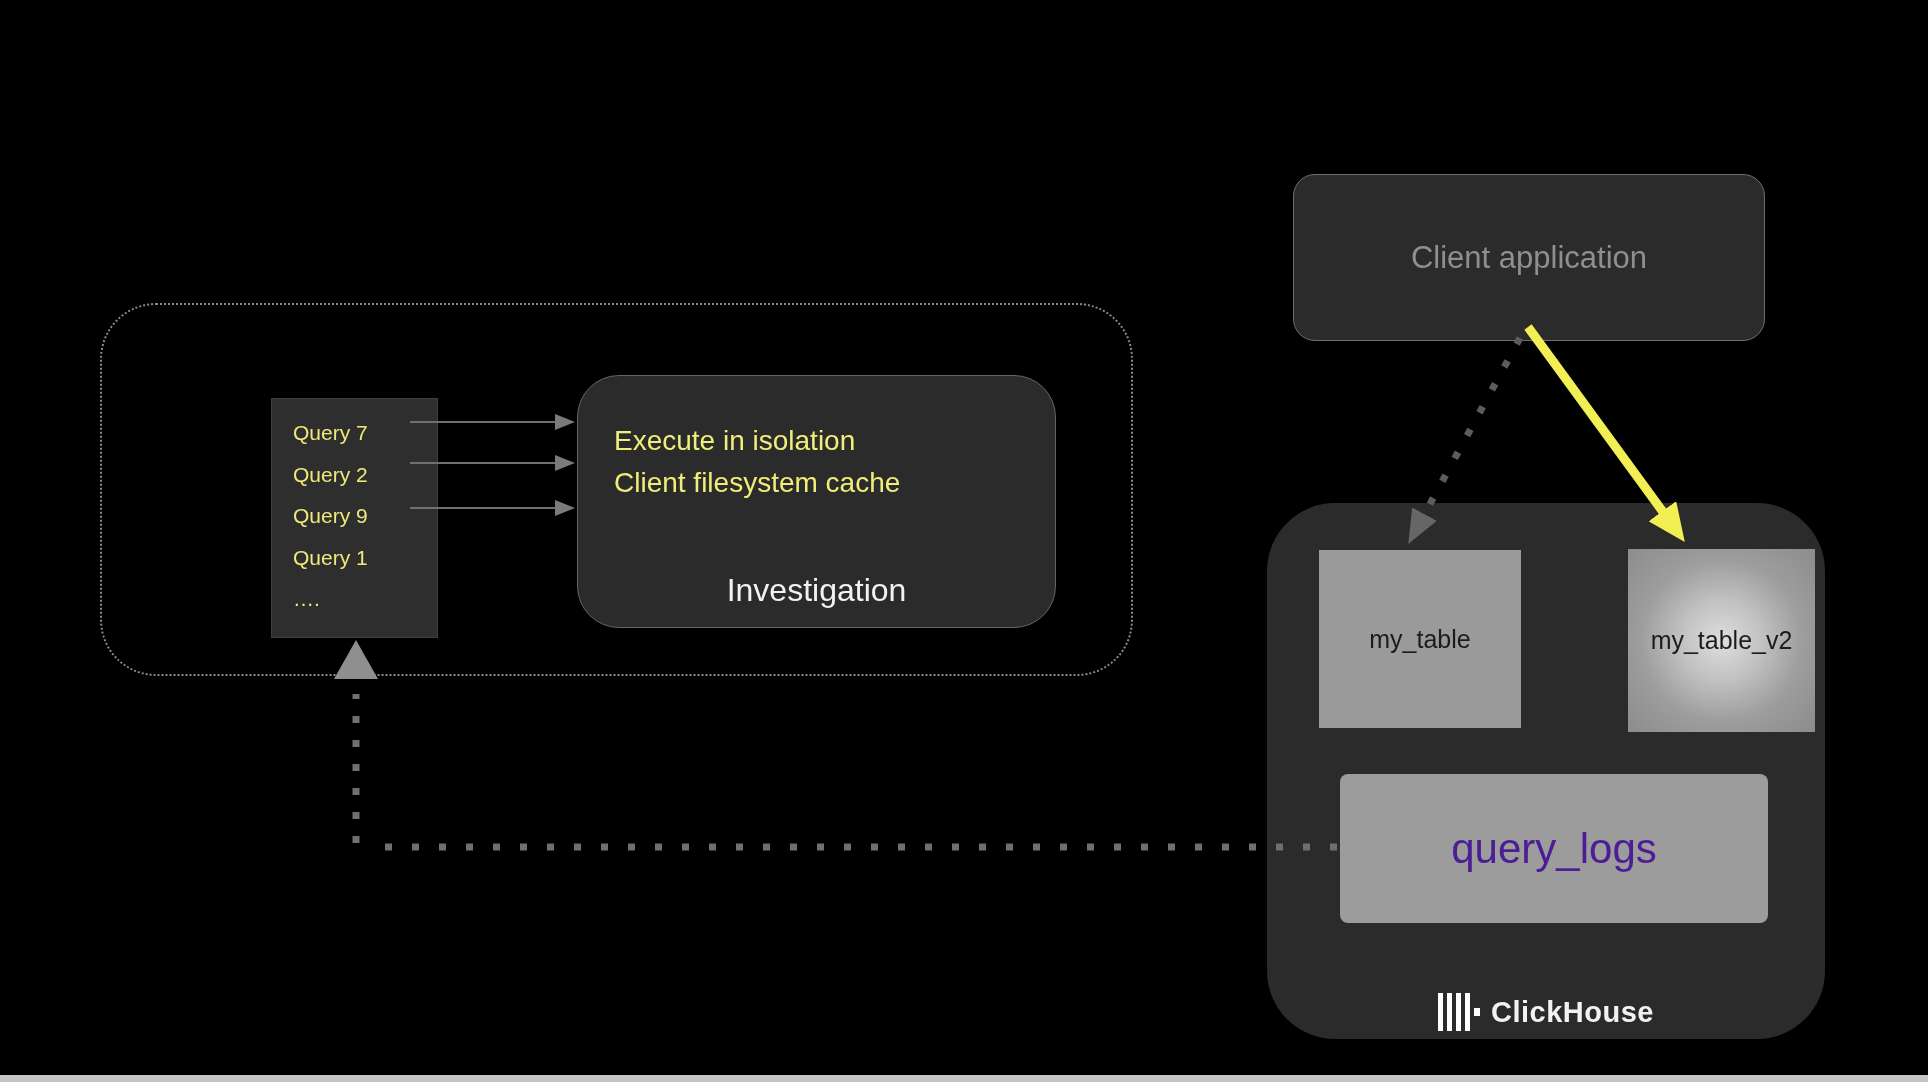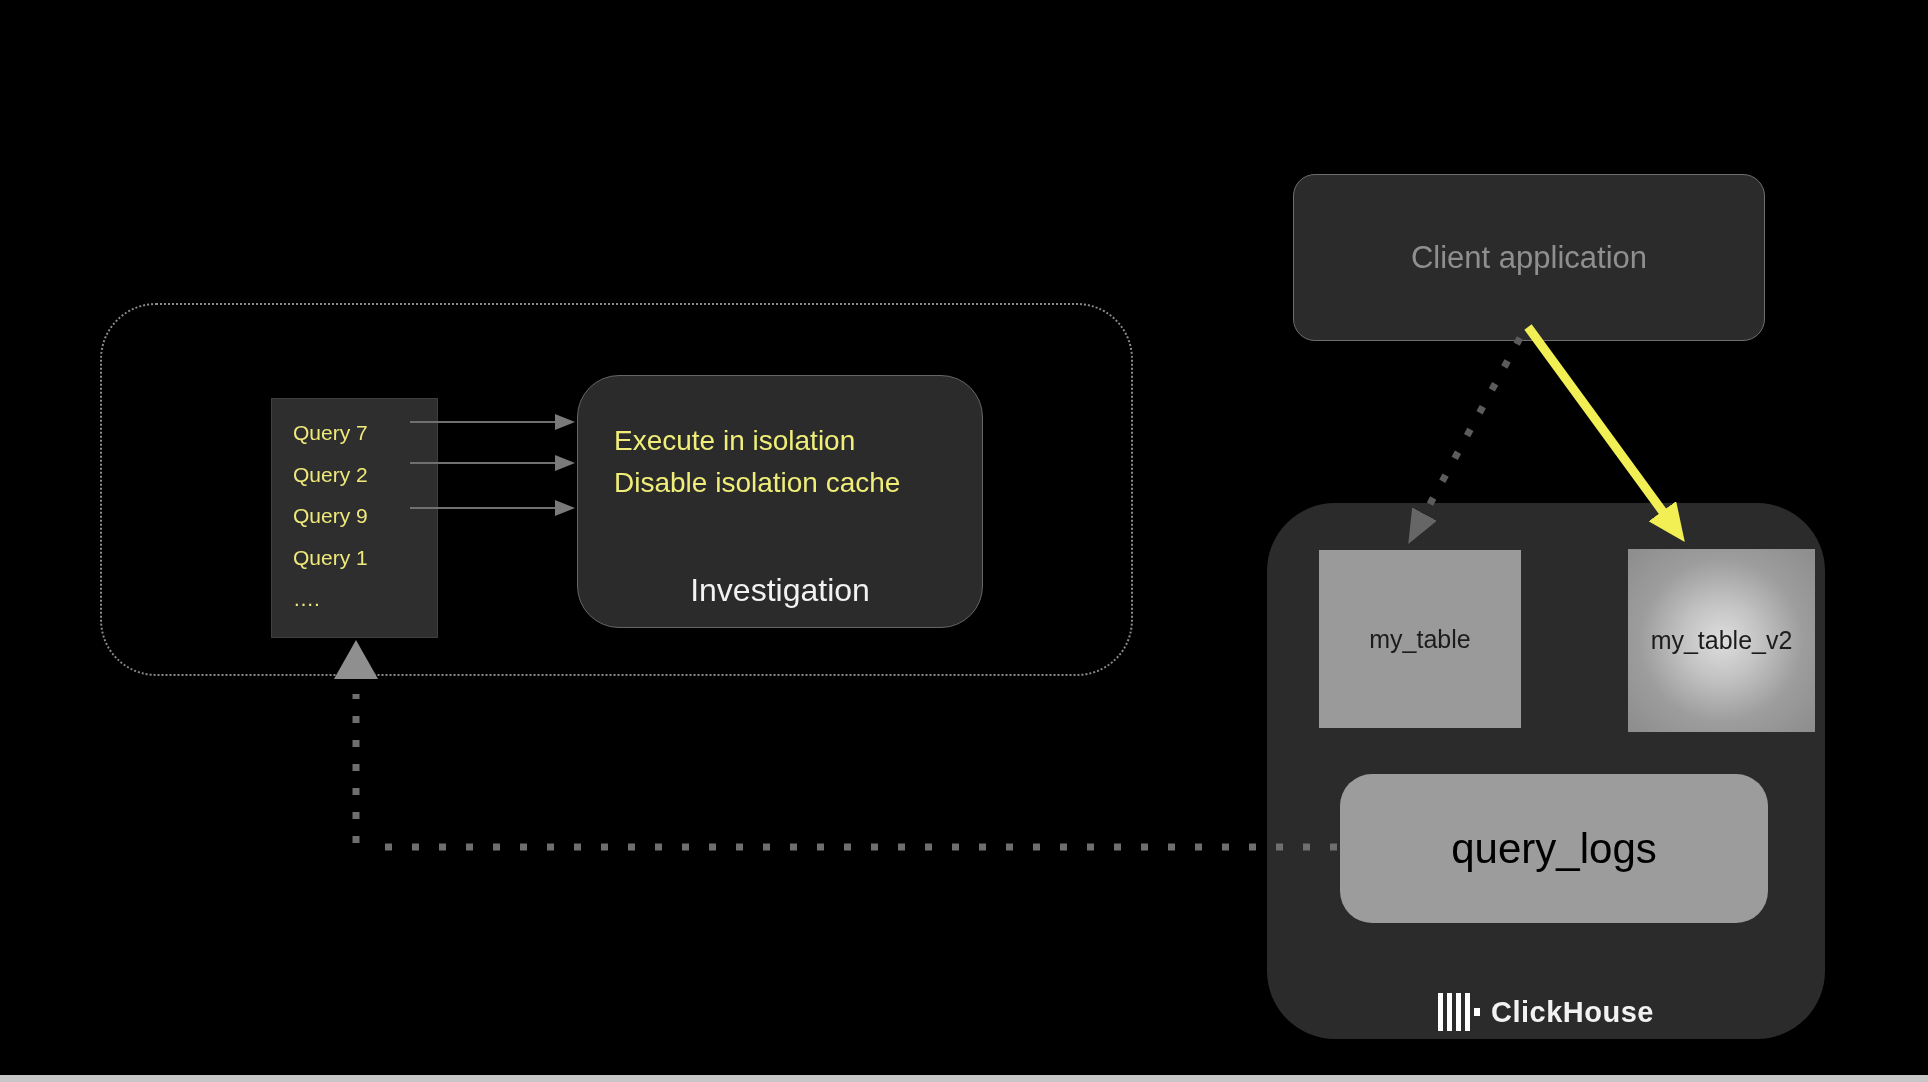--- a/index.html
+++ b/index.html
@@ -15,21 +15,21 @@
   .query-box{
     position:absolute;left:271px;top:398px;width:167px;height:240px;
     background:#2e2e2e;border:1px solid #3f3f3f;box-sizing:border-box;
     padding:13px 0 0 21px;
   }
   .query-box .qitem{
     height:41.5px;line-height:41.5px;font-size:21px;color:#efe97b;
     white-space:nowrap;
   }
   .inv-box{
-    position:absolute;left:577px;top:375px;width:406px;height:253px;
+    position:absolute;left:577px;top:375px;width:479px;height:253px;
     background:#2b2b2b;border:1px solid #656565;border-radius:42px;
     box-sizing:border-box;padding:44px 30px 0 36px;
   }
   .inv-box .tip{font-size:28px;line-height:42px;color:#f0ee79;white-space:nowrap;}
   .inv-box .tip.gap{margin-top:10px;}
   .inv-label{
     position:absolute;left:0;right:0;bottom:18px;text-align:center;
     font-size:32px;color:#f2f2f2;
   }
   
@@ -49,23 +49,23 @@
     font-size:25px;color:#1c1c1c;
   }
   .t1{left:52px;top:47px;width:202px;height:178px;background:#9a9a9a;}
   .t2{
     left:341px;top:46px;width:187px;height:183px;
     background:radial-gradient(circle at 50% 50%, #dedede 0%, #c2c2c2 30%, #9d9d9d 62%, #8c8c8c 100%);
     margin-left:20px;
   }
   .qlogs{
     position:absolute;left:73px;top:271px;width:428px;height:149px;
-    background:#9c9c9c;border-radius:32px;
+    background:#9c9c9c;border-radius:8px;
     display:flex;align-items:center;justify-content:center;
-    font-size:42px;color:#000000;
+    font-size:42px;color:#4c1d95;
   }
   .brand{
     position:absolute;left:0;right:0;bottom:8px;
     display:flex;align-items:center;justify-content:center;gap:11px;
   }
   .brand .bars{display:flex;align-items:center;gap:4px;height:38px;}
   .brand .bars i{display:block;width:5px;height:38px;background:#fff;}
   .brand .bars i.dot{width:6px;height:8px;}
   .brand .word{font-size:29px;font-weight:600;color:#f2f2f2;letter-spacing:.5px;}
   
@@ -83,21 +83,21 @@
   <div class="query-box">
     <div class="qitem">Query 7</div>
     <div class="qitem">Query 2</div>
     <div class="qitem">Query 9</div>
     <div class="qitem">Query 1</div>
     <div class="qitem">….</div>
   </div>
 
   <div class="inv-box">
     <div class="tip">Execute in isolation</div>
-    <div class="tip">Disable isolation cache</div>
+    <div class="tip">Client filesystem cache</div>
     <div class="inv-label">Investigation</div>
   </div>
 
   <div class="client-box">
     <span>Client application</span>
   </div>
 
   <div class="ch-box">
     <div class="table-sq t1">
       <span>my_table</span>

